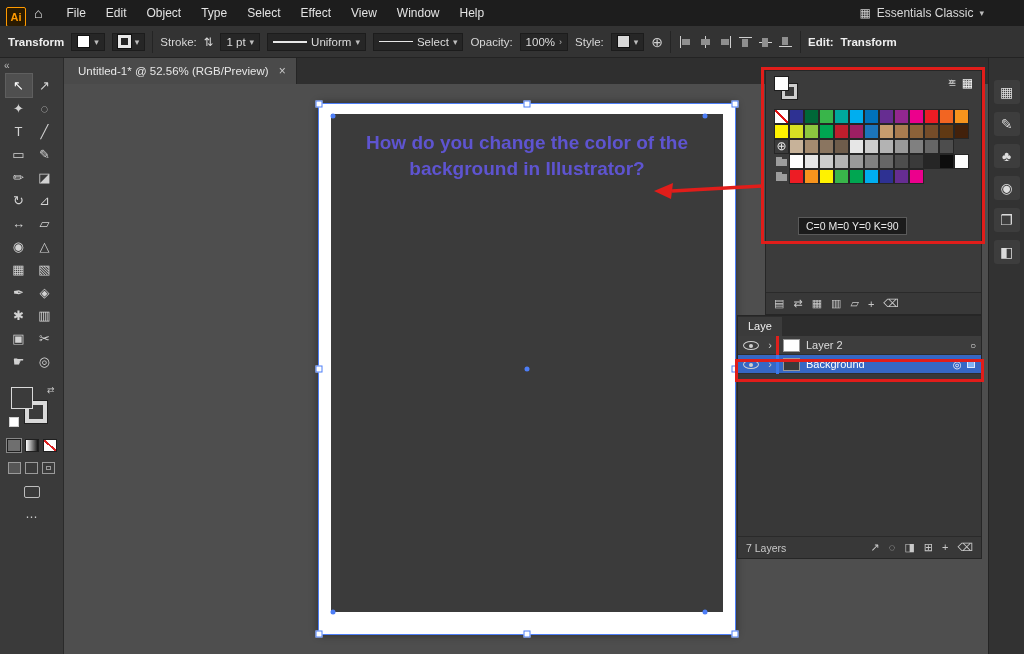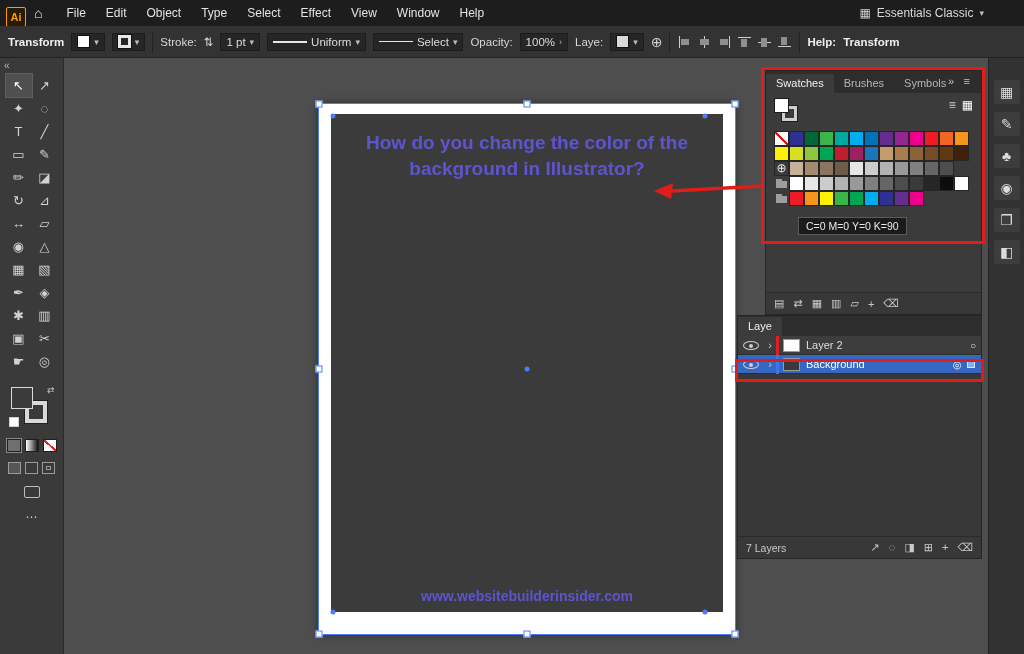--- a/index.html
+++ b/index.html
@@ -221,38 +221,38 @@
     <span class="cb-box">
       <span class="cb-line thin"></span>
       <span>Select</span>
       <span class="caret">▾</span>
     </span>
     <span class="cb-label">Opacity:</span>
     <span class="cb-box">
       <span>100%</span>
       <span class="caret">›</span>
     </span>
-    <span class="cb-label">Laye:</span>
+    <span class="cb-label">Style:</span>
     <span class="cb-box">
       <span class="cb-swatch" style="background:#d8d8d8"></span>
       <span class="caret">▾</span>
     </span>
     <span style="font-size:14px;color:#cfcfcf">⊕</span>
     <span class="cb-sep"></span>
     <span style="display:inline-flex;gap:5px">
 
     <span class="alicon al-hl"></span>
         <span class="alicon al-hc"></span>
         <span class="alicon al-hr"></span>
         <span class="alicon al-vt"></span>
         <span class="alicon al-vm"></span>
         <span class="alicon al-vb"></span>
       </span>
     <span class="cb-sep"></span>
-    <span class="cb-strong">Help:</span>
+    <span class="cb-strong">Edit:</span>
     <span class="cb-strong">Transform</span>
   </div>
 
   <div class="main">
 
     <aside class="left-dock">
       <div class="dock-collapse">«</div>
       <div class="tools-grid">
 
       <span class="tool active">↖</span>
@@ -296,52 +296,51 @@
       <div class="dm-row">
         <span class="dm active"></span>
         <span class="dm"></span>
         <span class="dm dm-inner"></span>
       </div>
       <span class="screen-mode"></span>
       <span class="dots-more">⋯</span>
     </aside>
 
     <section class="workspace">
+      <div class="tabbar">
+        <div class="doc-tab">
+          <span>Untitled-1* @ 52.56% (RGB/Preview)</span>
+          <span class="tab-close">×</span>
+        </div>
+      </div>
 
       <div class="canvas-area">
         <div class="artboard">
           <div class="bg-rect">
             <div class="ab-heading">How do you change the color of the background in Illustrator?</div>
-            <div class="ab-footer">www.websitebuilderinsider.com</div>
           </div>
 
           <span class="handle" style="left:0;top:0"></span>
           <span class="handle" style="left:50%;top:0"></span>
           <span class="handle" style="left:100%;top:0"></span>
           <span class="handle" style="left:0;top:50%"></span>
           <span class="handle" style="left:100%;top:50%"></span>
           <span class="handle" style="left:0;top:100%"></span>
           <span class="handle" style="left:50%;top:100%"></span>
           <span class="handle" style="left:100%;top:100%"></span>
 
           <span class="cdot" style="left:14px;top:12px"></span>
           <span class="cdot" style="left:386px;top:12px"></span>
           <span class="cdot" style="left:50%;top:50%"></span>
           <span class="cdot" style="left:14px;top:508px"></span>
           <span class="cdot" style="left:386px;top:508px"></span>
         </div>
       </div>
 
       <div class="panel swatches-panel">
-        <div class="ptabs">
-
-        <span class="ptab active">Swatches</span>
-            <span class="ptab">Brushes</span>
-            <span class="ptab">Symbols</span>
-          </div>
         <span style="position:absolute;right:22px;top:4px" class="ptab-ic">»</span>
         <span style="position:absolute;right:6px;top:4px" class="ptab-ic">≡</span>
         <div class="sw-toprow">
           <span class="sw-proxy">
             <span class="sw-proxy-back"></span>
             <span class="sw-proxy-front"></span>
           </span>
           <span class="sw-views">
             <span class="view-ic">≡</span>
             <span class="view-ic active">▦</span>

